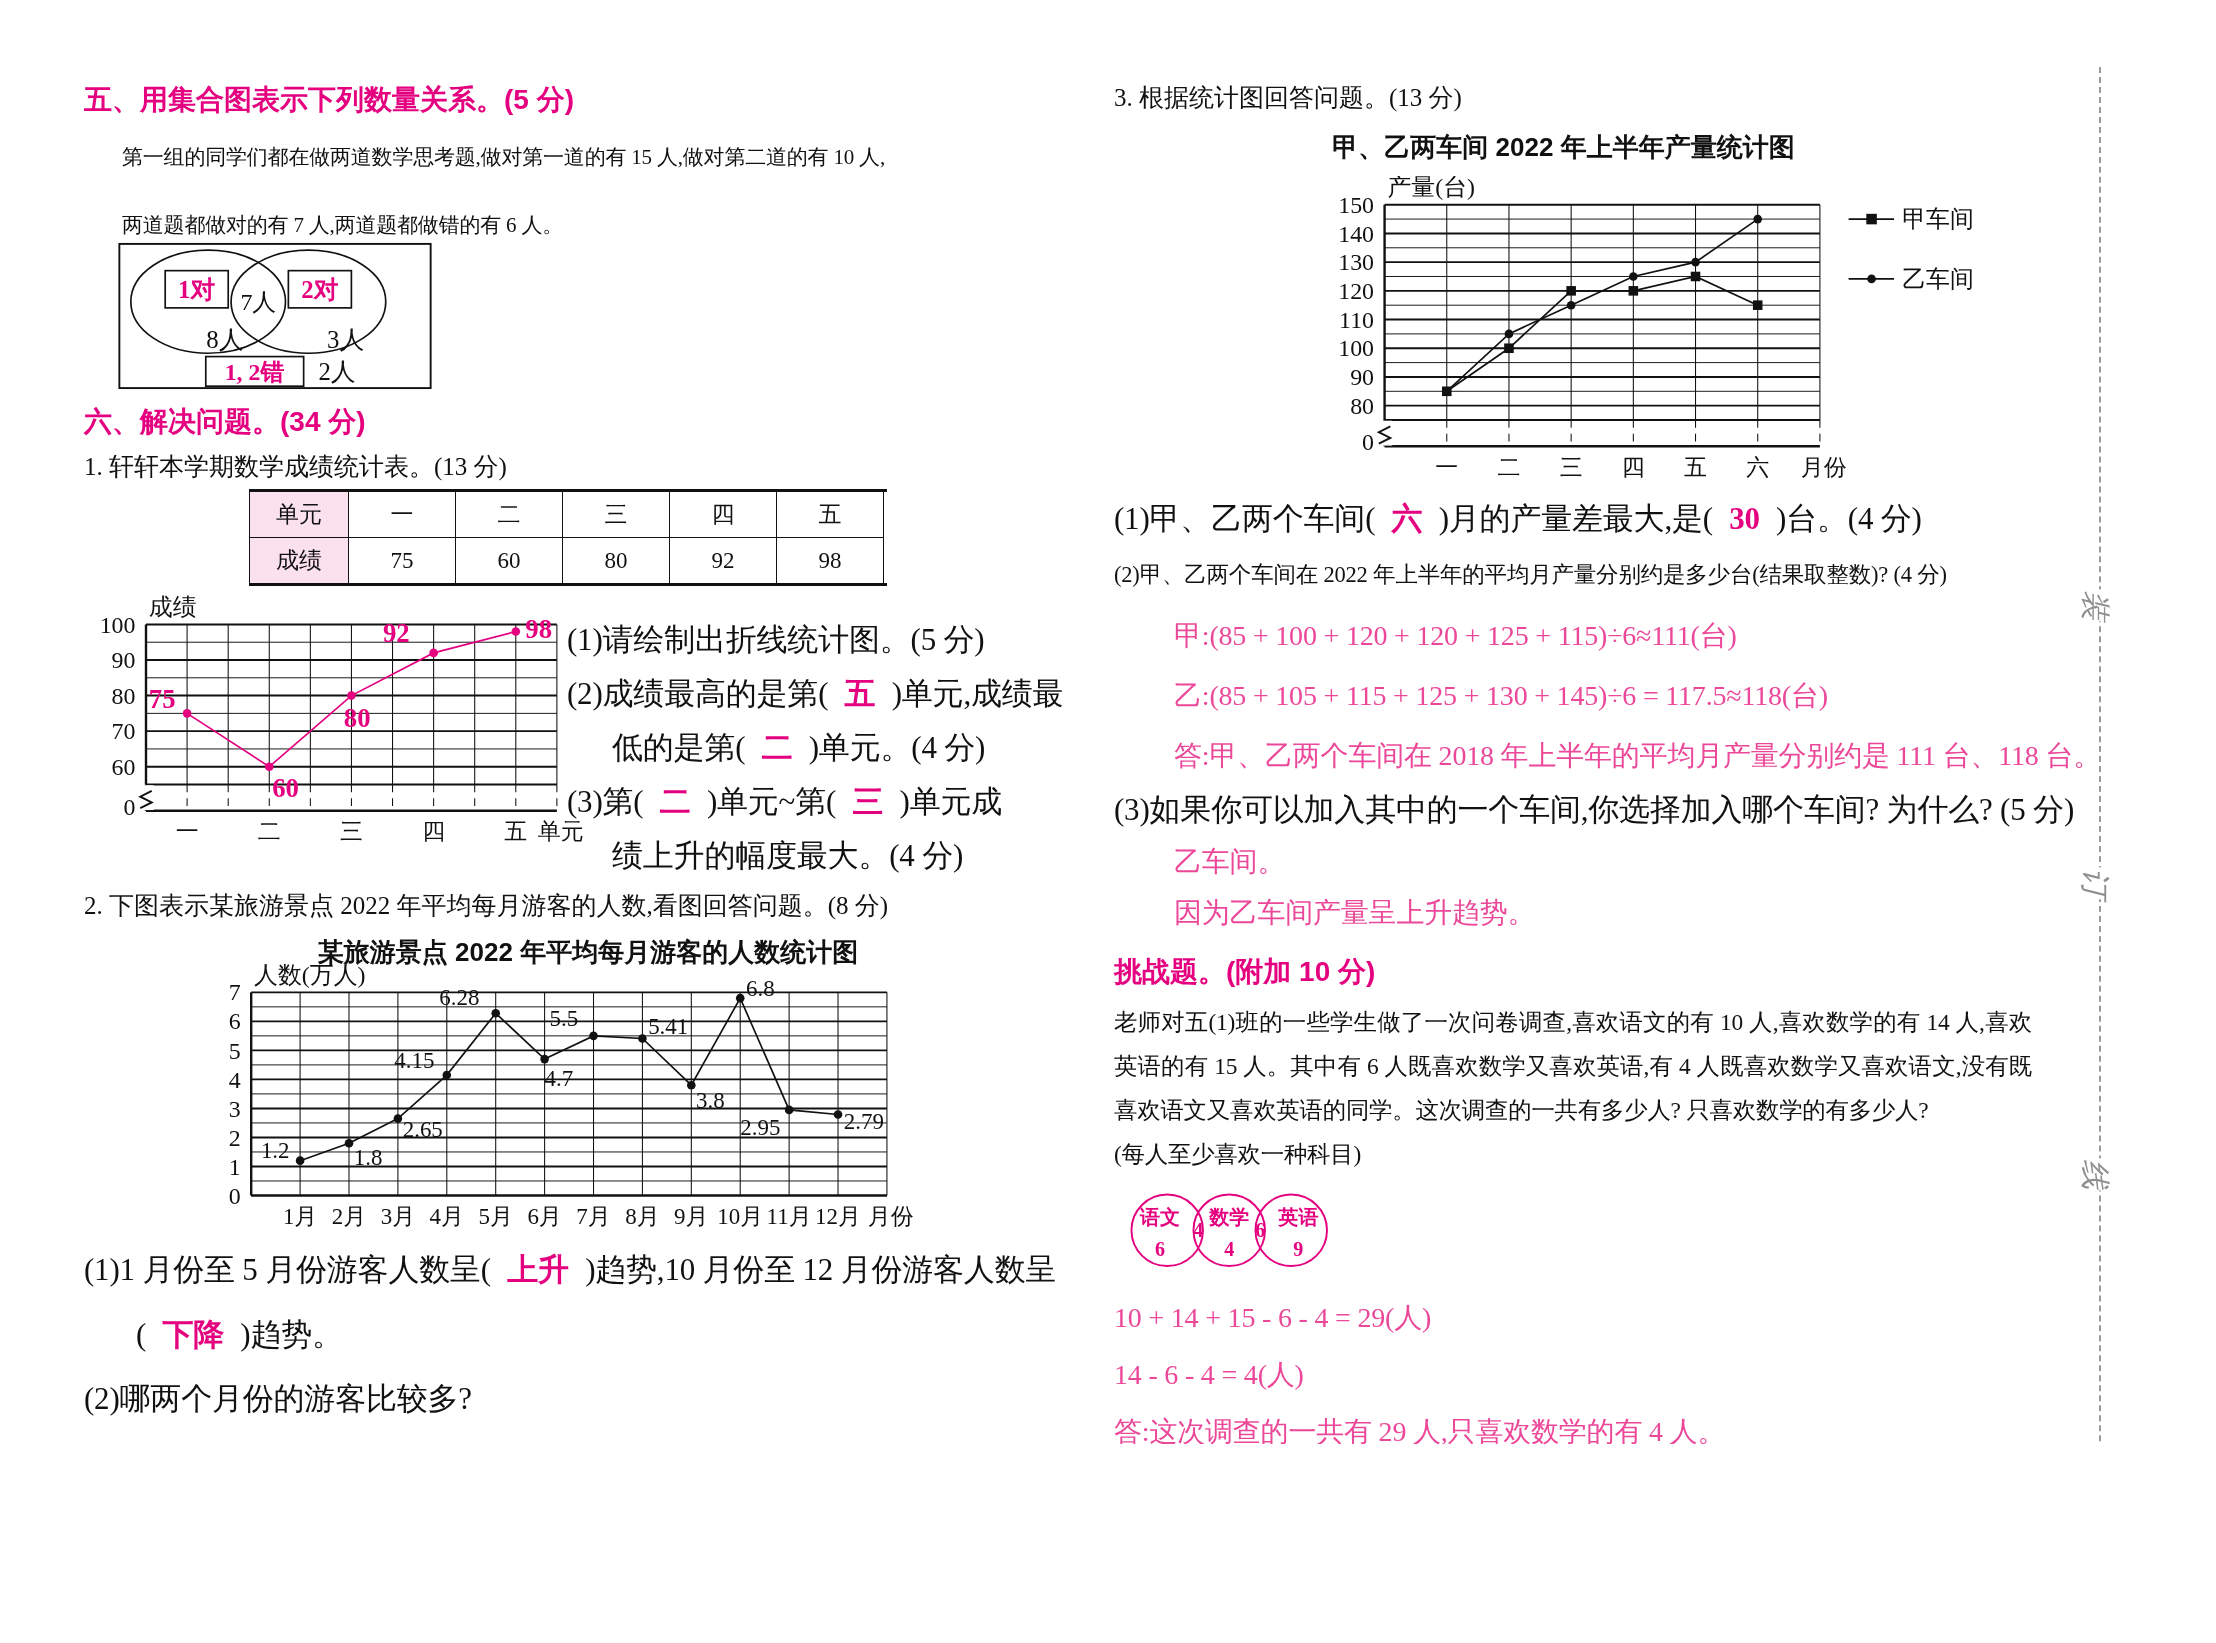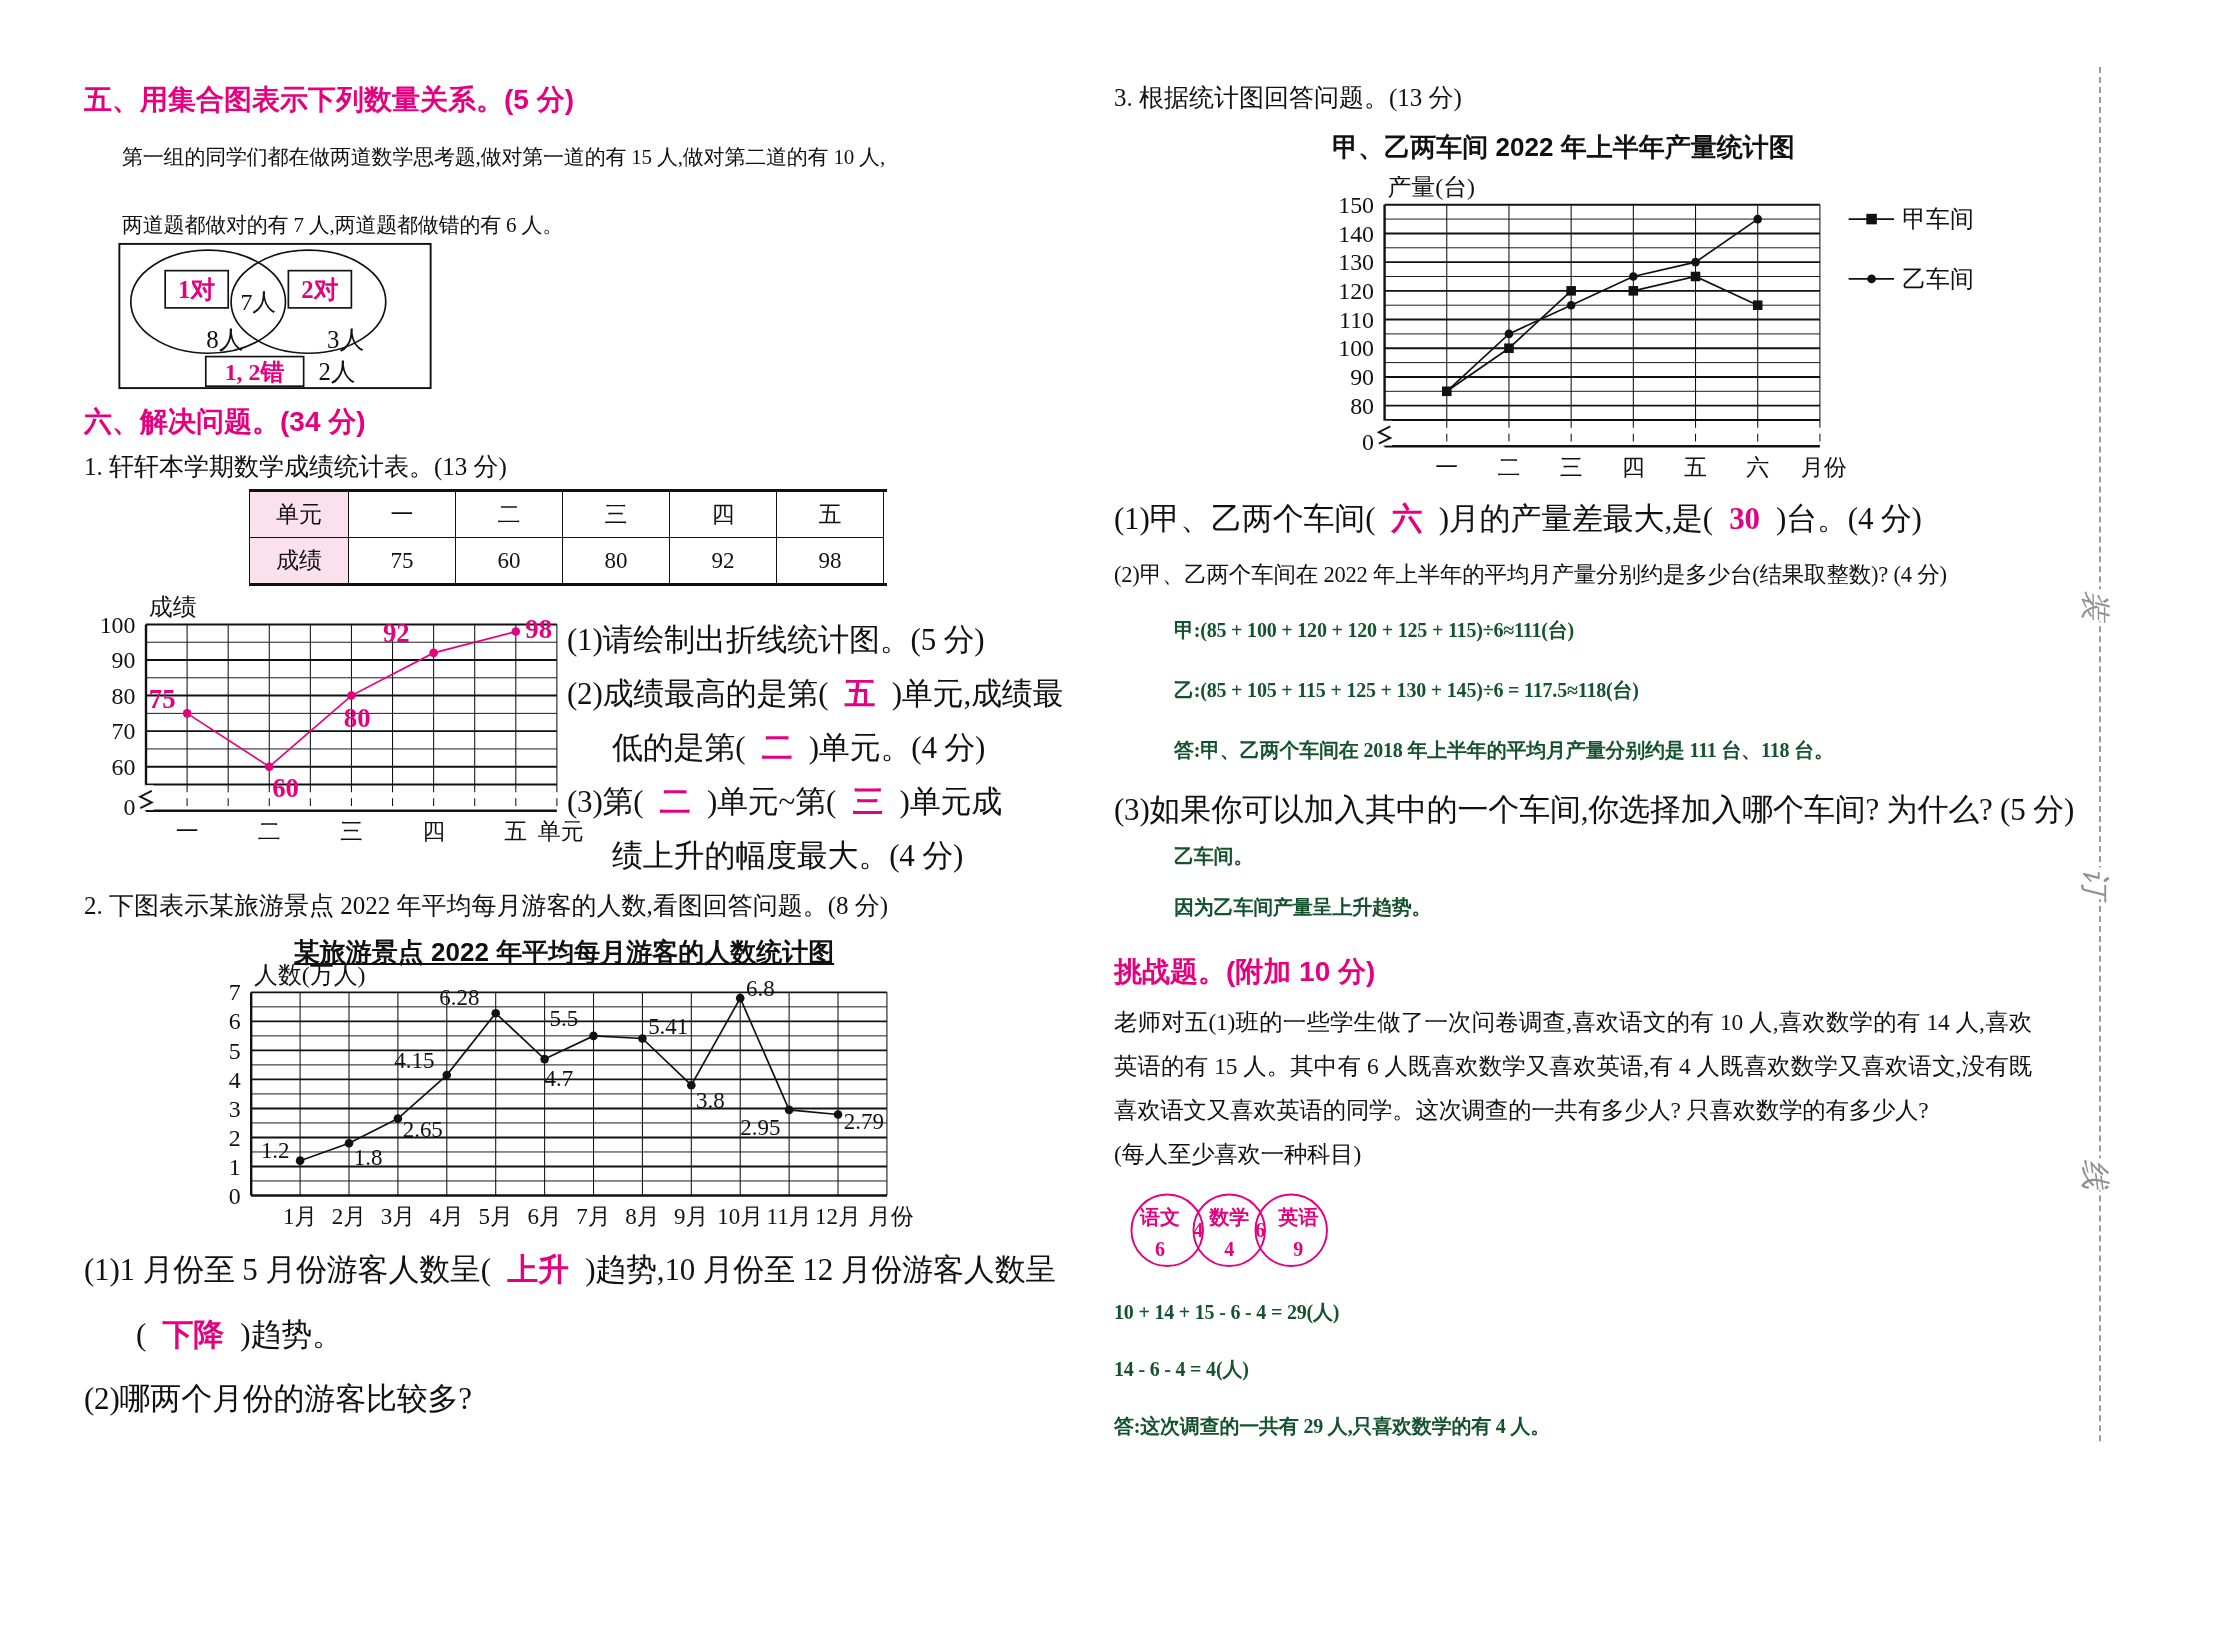--- a/index.html
+++ b/index.html
@@ -8,21 +8,21 @@
   .abs{position:absolute;}
   .sec-title{font-family:"Liberation Sans","DejaVu Sans",sans-serif;font-weight:bold;
              color:#e4007f;font-size:28px;white-space:nowrap;}
   .p-title{font-size:25px;white-space:nowrap;}
   .body-text{font-size:21px;white-space:nowrap;letter-spacing:-0.2px;}
   .q{font-size:31px;white-space:nowrap;letter-spacing:-0.2px;}
   .qline{line-height:54px;height:54px;}
   .ind{padding-left:45px;}
   .ans{color:#e4007f;font-weight:bold;}
   .gapans{padding:0 16.3px;}
-  .pink-line{color:#14532d;font-weight:bold;font-size:20px;white-space:nowrap;letter-spacing:-0.2px;}
+  .pink-line{color:#ec4899;font-weight:normal;font-size:28px;white-space:nowrap;letter-spacing:-0.2px;}
   .chart-title{font-family:"Liberation Sans","DejaVu Sans",sans-serif;font-weight:bold;
                font-size:26px;text-align:center;white-space:nowrap;}
   .score-table{display:grid;grid-template-columns:100px repeat(5,107px);
                border-top:3.3px solid #111;border-bottom:3.3px solid #111;font-size:23px;}
   .score-table .c{height:45px;display:flex;align-items:center;justify-content:center;
                   border-right:1.2px solid #111;}
   .score-table .r1{border-bottom:1.2px solid #111;}
   .score-table .first{border-left:1.2px solid #111;background:#fbe0ee;}
   #binding-line{left:2099px;top:67px;height:1554px;width:0;border-left:2.4px dashed #9a9a9a;}
   .bind-mark{position:absolute;left:2079px;color:#8f8f8f;font-size:30px;background:#fff;
@@ -33,21 +33,21 @@
   #sec5-title{left:84px;top:81px;}
   #sec5-line1{left:122px;top:143px;}
   #sec5-line2{left:122px;top:211px;}
   #venn5{left:117px;top:242px;}
   #sec6-title{left:84px;top:403px;}
   #p1-title{left:84px;top:450px;}
   #p1-table{left:249px;top:489px;width:638px;}
   #chart1{left:79px;top:591px;}
   #p1-questions{left:567px;top:613px;}
   #p2-title{left:84px;top:889px;}
-  #p2-chart-title{left:68px;top:935px;width:992px;text-decoration:underline;}
+  #p2-chart-title{left:92px;top:935px;width:992px;}
   #chart2{left:201px;top:961px;}
   #p2-q1-l1{left:84px;top:1249px;}
   #p2-q1-l2{left:136px;top:1314px;}
   #p2-q2{left:84px;top:1378px;}
   #p2-q2-ans{left:165px;top:1443px;}
   #p3-title{left:1114px;top:81px;}
   #p3-chart-title{left:1114px;top:130px;width:899px;}
   #chart3{left:1320px;top:176px;}
   #p3-q1{left:1114px;top:498px;}
   #p3-q2{left:1114px;top:559px;font-size:22.5px;}

